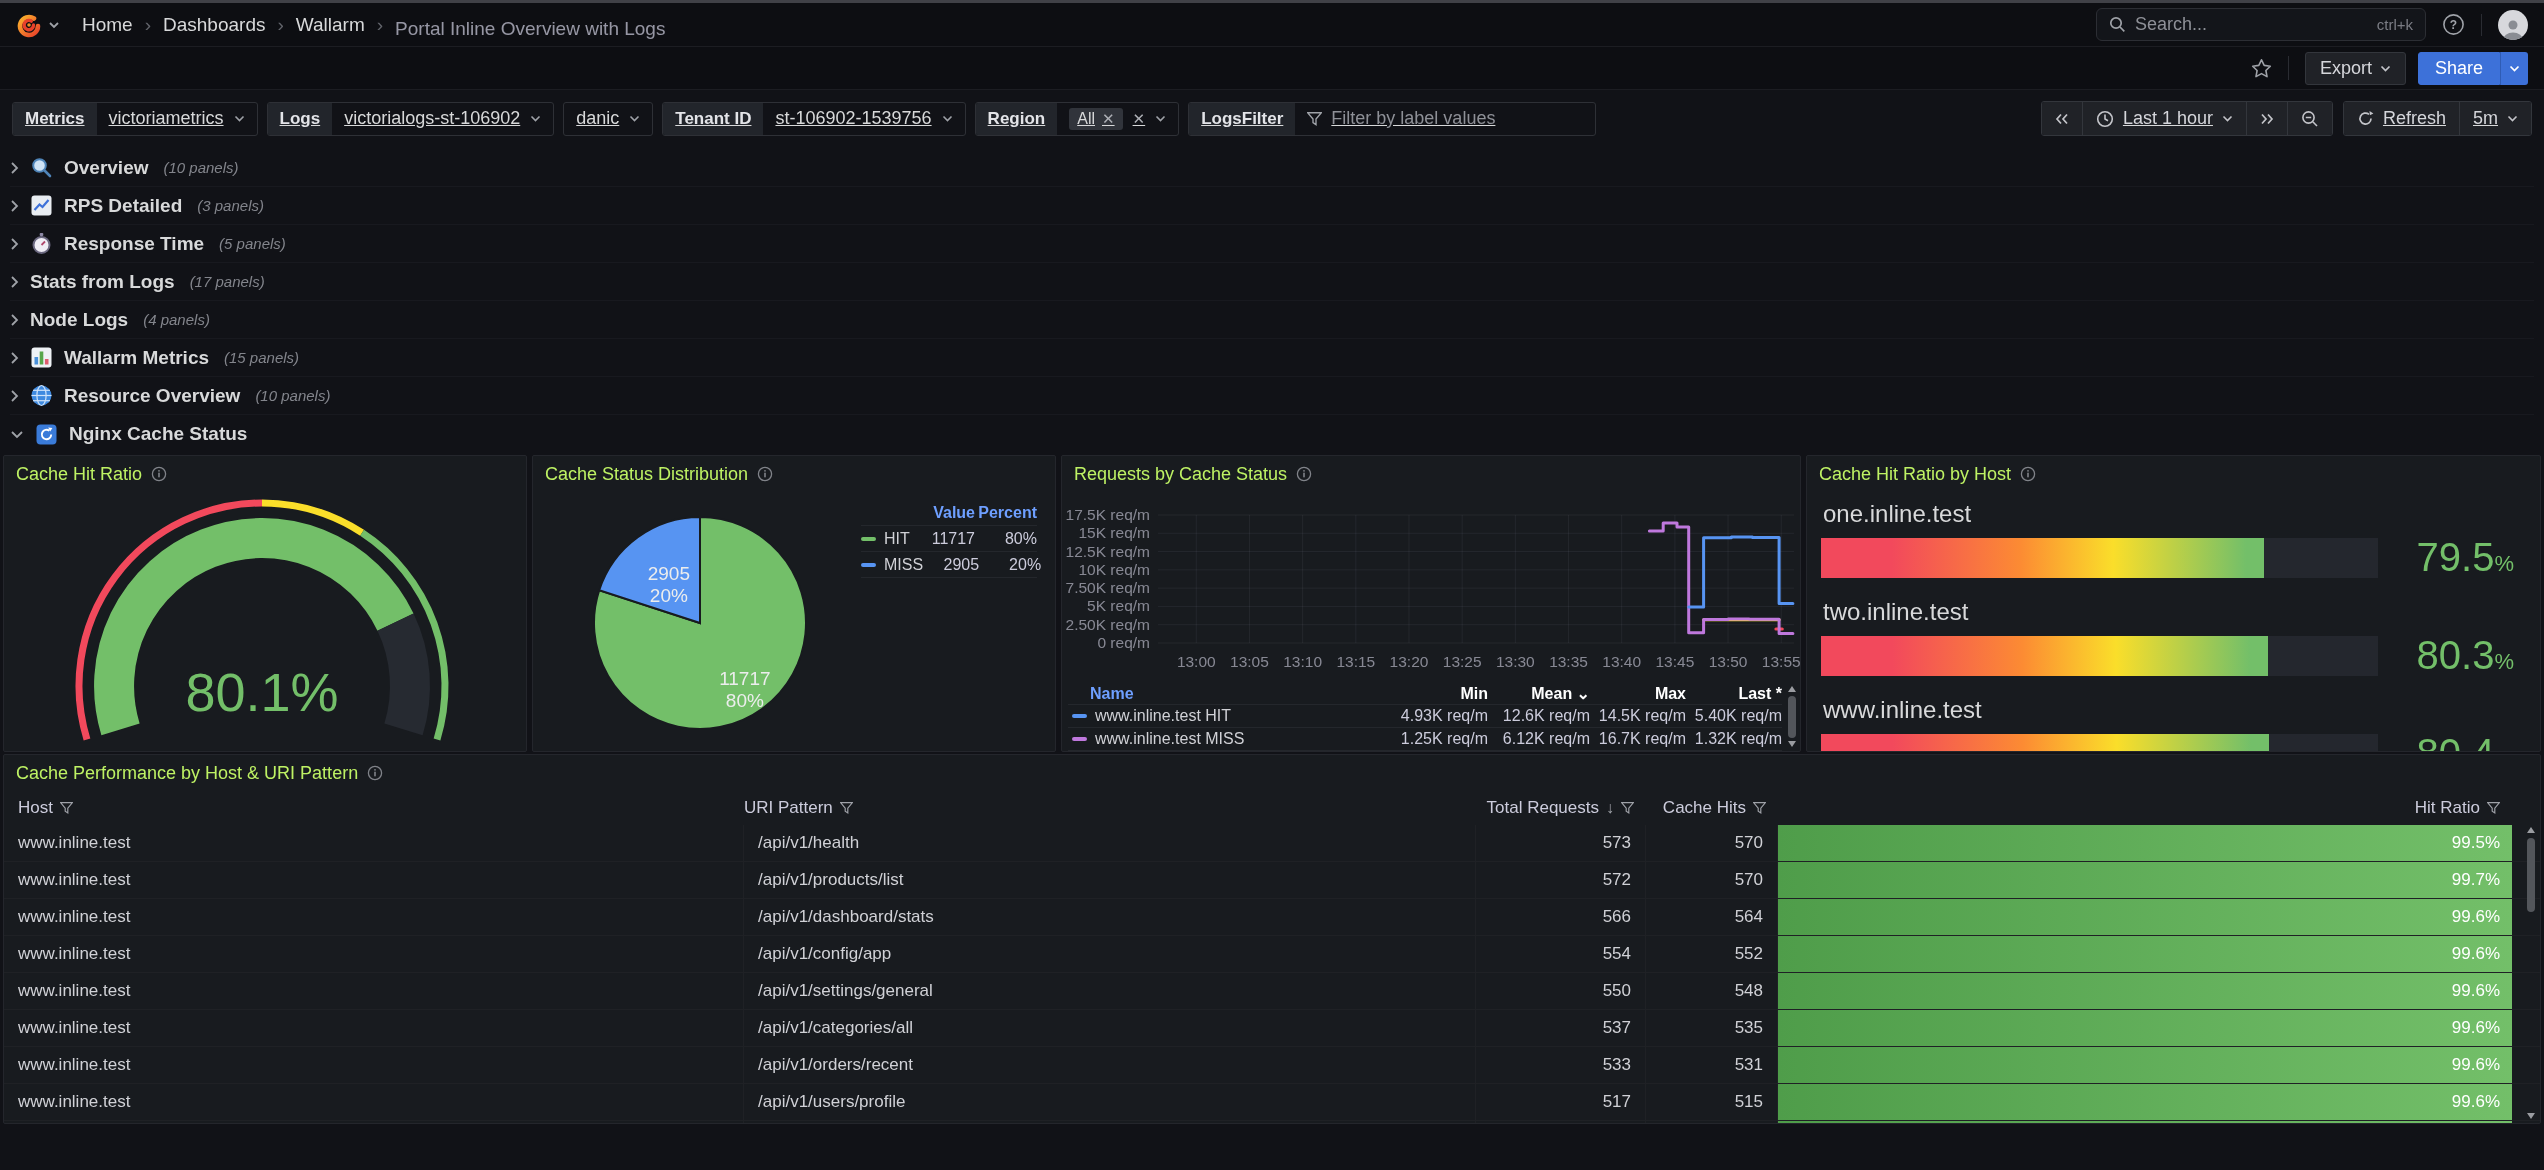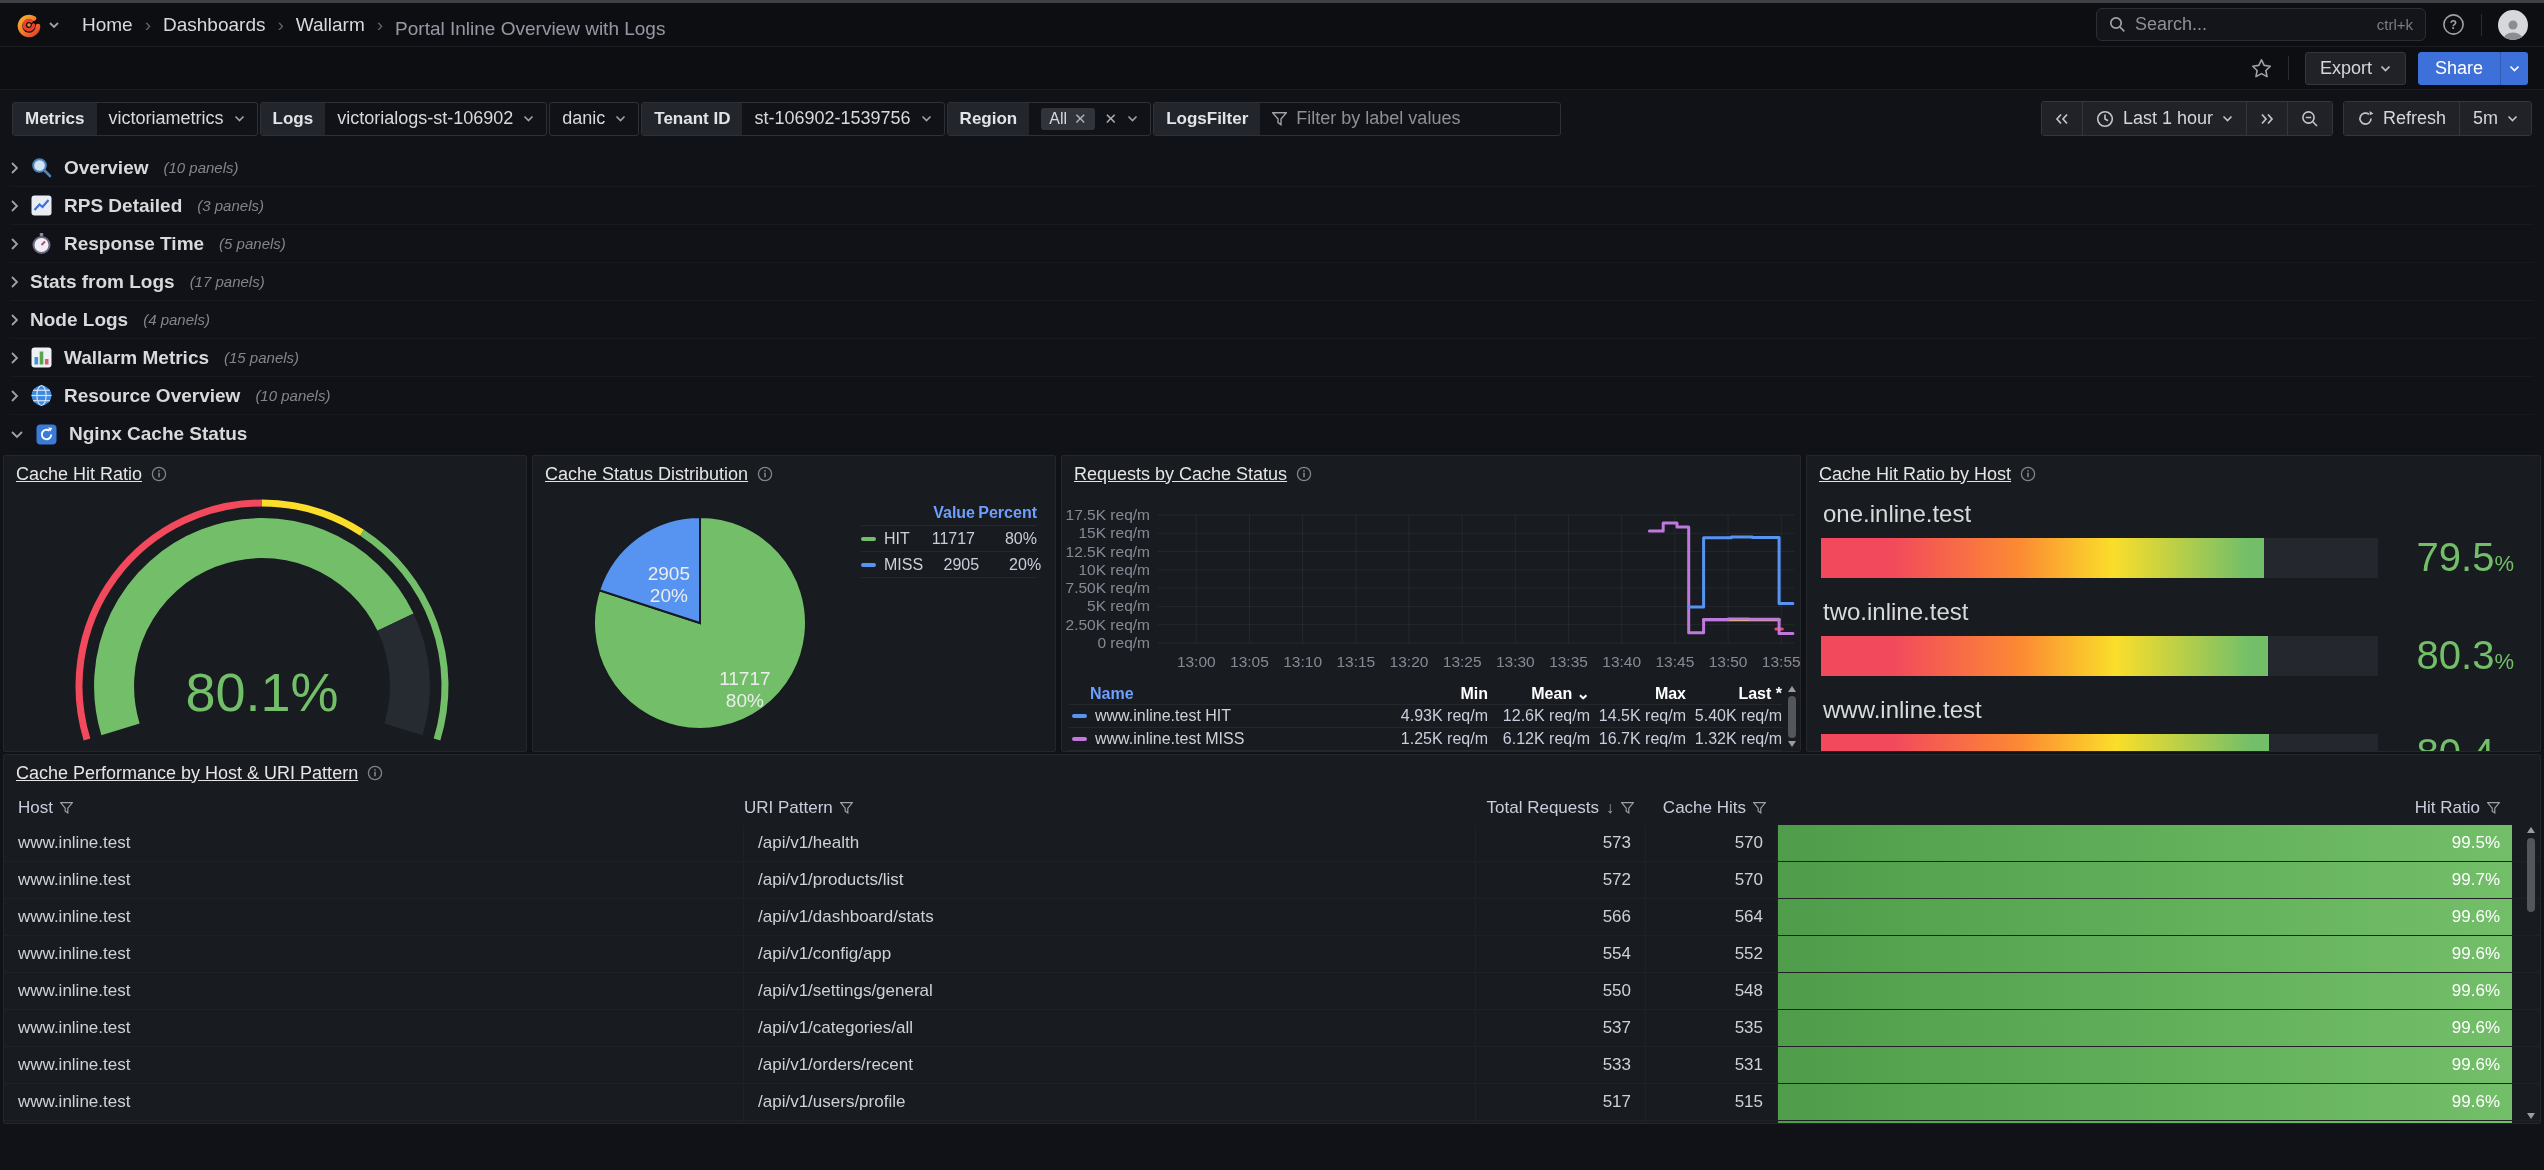--- a/index.html
+++ b/index.html
@@ -30,21 +30,21 @@
   .tb-div { width:1px; height:24px; background:#2a2c32; margin:0 4px; }
   .btn { height:33px; display:inline-flex; align-items:center; gap:8px; padding:0 14px;
     border-radius:3px; font-size:18px; font-weight:500; color:#d5d6db; cursor:pointer;
     background:#202227; border:1px solid #33363c; }
   .btn.primary { background:#3d71d9; border-color:#3d71d9; color:#fff; padding:0 16px; }
   .split { display:flex;border-radius:16px; }
   .split .main { border-radius:3px 0 0 3px; }
   .split .caret-seg { width:28px; height:33px; background:#3d71d9; border-left:1px solid #2f5cb4;
     border-radius:0 3px 3px 0; display:flex; align-items:center; justify-content:center; cursor:pointer; }
   
-  .filterbar { display:flex; align-items:center; gap:2px; padding:11px 12px 9px 12px; }
+  .filterbar { display:flex; align-items:center; gap:9px; padding:11px 12px 9px 12px;text-decoration:underline; }
   .chip { display:flex; align-items:stretch; height:34px; border:1px solid #2e3036;
     border-radius:3px; overflow:hidden; }
   .chip .lbl { background:#22252b; display:flex; align-items:center; padding:0 12px;
     font-weight:700; font-size:17px; color:#e3e4e8; }
   .chip .val { display:flex; align-items:center; gap:10px; padding:8px 12px; font-size:18px;
     color:#d8d9da; cursor:pointer; }
   .mini-chip { background:#31343b; border-radius:3px; padding:2px 8px; font-size:16px;
     display:flex; align-items:center; gap:7px; color:#d8d9da; cursor:pointer; }
   .x-glyph { color:#aeb0b6; font-size:15px; }
   .filter-input { display:flex; align-items:center; gap:9px; padding:0 12px; min-width:300px;
@@ -61,21 +61,21 @@
     border-bottom:1px solid rgba(204,204,220,0.04); }
   .dashrow .title { font-size:19px; font-weight:600; color:#d8d9da; }
   .dashrow .count { font-size:15px; font-style:italic; color:#83858c; margin-left:4px; }
   .chev { color:#9fa2a8; display:flex; }
   
   .panels { display:flex; gap:5px; padding:2px 3px 0 3px; height:299px; }
   .panel { position:relative; background:#181b1f; border:1px solid #24262c; border-radius:2px;
     height:297px; overflow:hidden; }
   .p-title { position:absolute; top:0; left:0; right:0; height:36px; display:flex;
     align-items:center; gap:9px; padding-left:12px; z-index:3; }
-  .p-title .t { font-size:18px; font-weight:500; color:#e5e5e5;text-decoration:underline; }
+  .p-title .t { font-size:18px; font-weight:500; color:#bef264; }
   .panel-gauge { width:524px; } .panel-pie { width:524px; }
   .panel-ts { width:740px; } .panel-hosts { flex:1; }
   
   .pie-legend { position:absolute; right:18px; top:44px; width:176px; font-size:16px; }
   .pl-row { display:grid; grid-template-columns:1fr 56px 62px; align-items:center; height:26px;
     border-bottom:1px solid #24272c; }
   .pl-row .num { text-align:right; color:#ccccdc; }
   .pl-row.hdr { color:#6e9fff; font-weight:600; }
   .pl-row.hdr .num { color:#6e9fff; }
   .pl-name { display:flex; align-items:center; gap:8px; color:#d0d1d6; cursor:pointer; }

